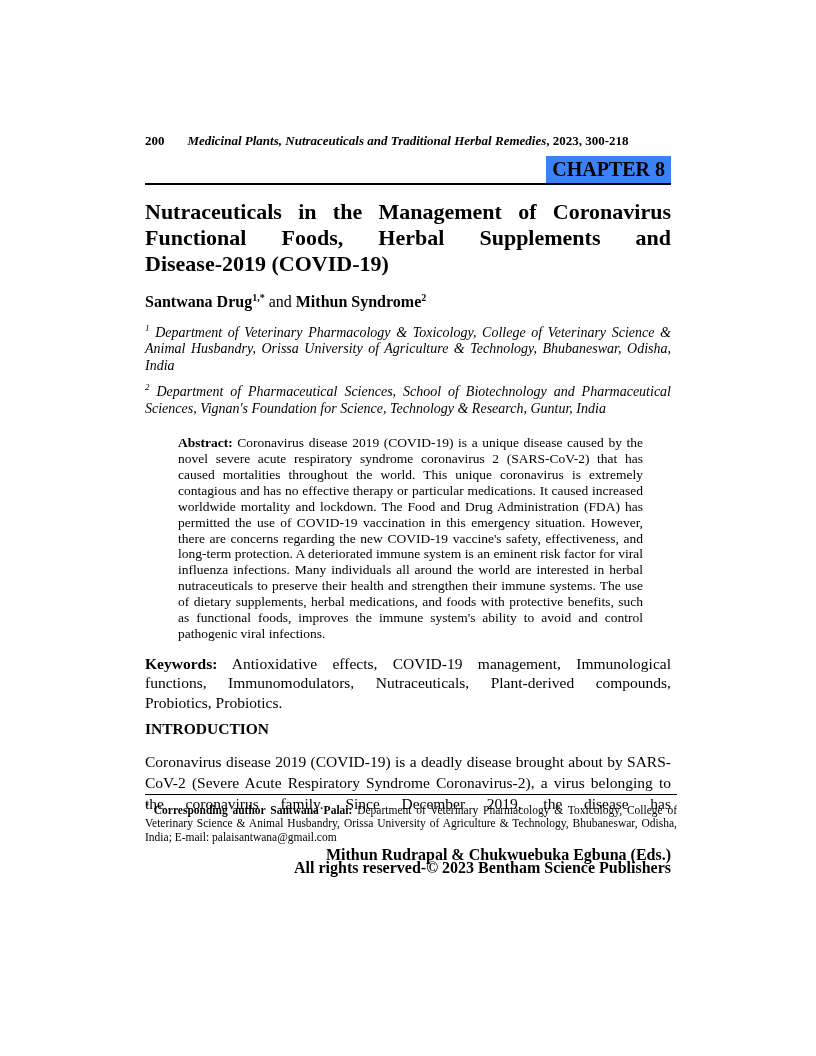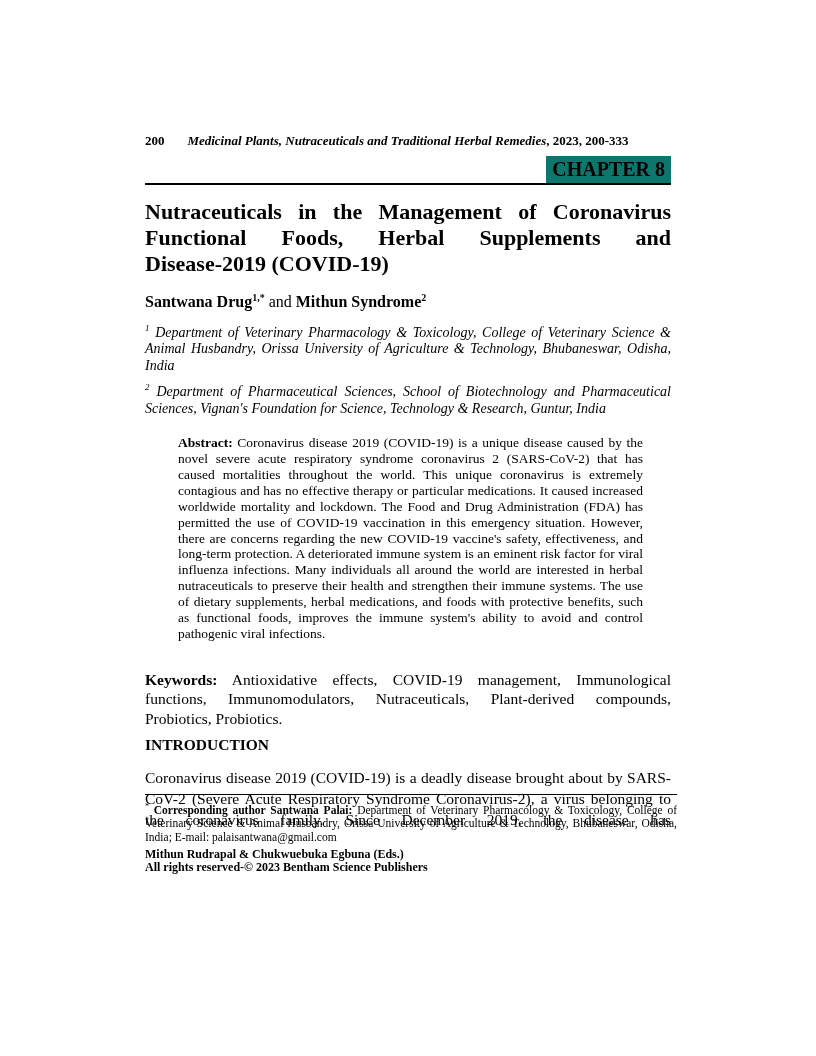--- a/index.html
+++ b/index.html
@@ -41,21 +41,21 @@
     font-style: italic;
   }
 
   
   .chapter-row {
     margin-top: 8px;
     text-align: right;
   }
   .chapter-badge {
     display: inline-block;
-    background: #0f766e;
+    background: #3b82f6;
     font-size: 20px;
     font-weight: bold;
     line-height: 23px;
     padding: 2px 6px 2px 6px;
   }
   .header-rule {
     border: 0;
     border-top: 2px solid #000;
     margin: 0;
     height: 0;
@@ -104,21 +104,21 @@
   
   .abstract {
     margin: 18px 28px 0 33px;
     font-size: 13.5px;
     line-height: 15.9px;
     text-align: justify;
   }
 
   
   .keywords {
-    margin-top: 28px;
+    margin-top: 12px;
     font-size: 15.5px;
     line-height: 19.5px;
     text-align: justify;
   }
 
   
   .section-heading {
     margin: 8px 0 0 0;
     font-size: 15.5px;
     font-weight: bold;
@@ -147,35 +147,35 @@
     text-align: justify;
   }
   .footnote sup {
     font-size: 8px;
   }
   .footer {
     position: absolute;
     left: 143px;
     right: 143px;
     top: 848px;
-    text-align: left;
-    font-size: 12px;
+    text-align: right;
+    font-size: 16px;
     font-weight: bold;
     line-height: 13px;
   }
 </style>
 </head>
 <body>
 
 <div class="page">
 
   <div class="header">
     <span class="page-number">200</span>
     <div class="running-title-wrap">
-      <span class="running-title">Medicinal Plants, Nutraceuticals and Traditional Herbal Remedies</span><span>, 2023, 200-333</span>
+      <span class="running-title">Medicinal Plants, Nutraceuticals and Traditional Herbal Remedies</span><span>, 2023, 300-218</span>
     </div>
   </div>
 
   <div class="chapter-row">
     <span class="chapter-badge">CHAPTER 8</span>
   </div>
   <hr class="header-rule">
 
   <div class="chapter-title">
     <div class="title-line">Nutraceuticals in the Management of Coronavirus</div>

